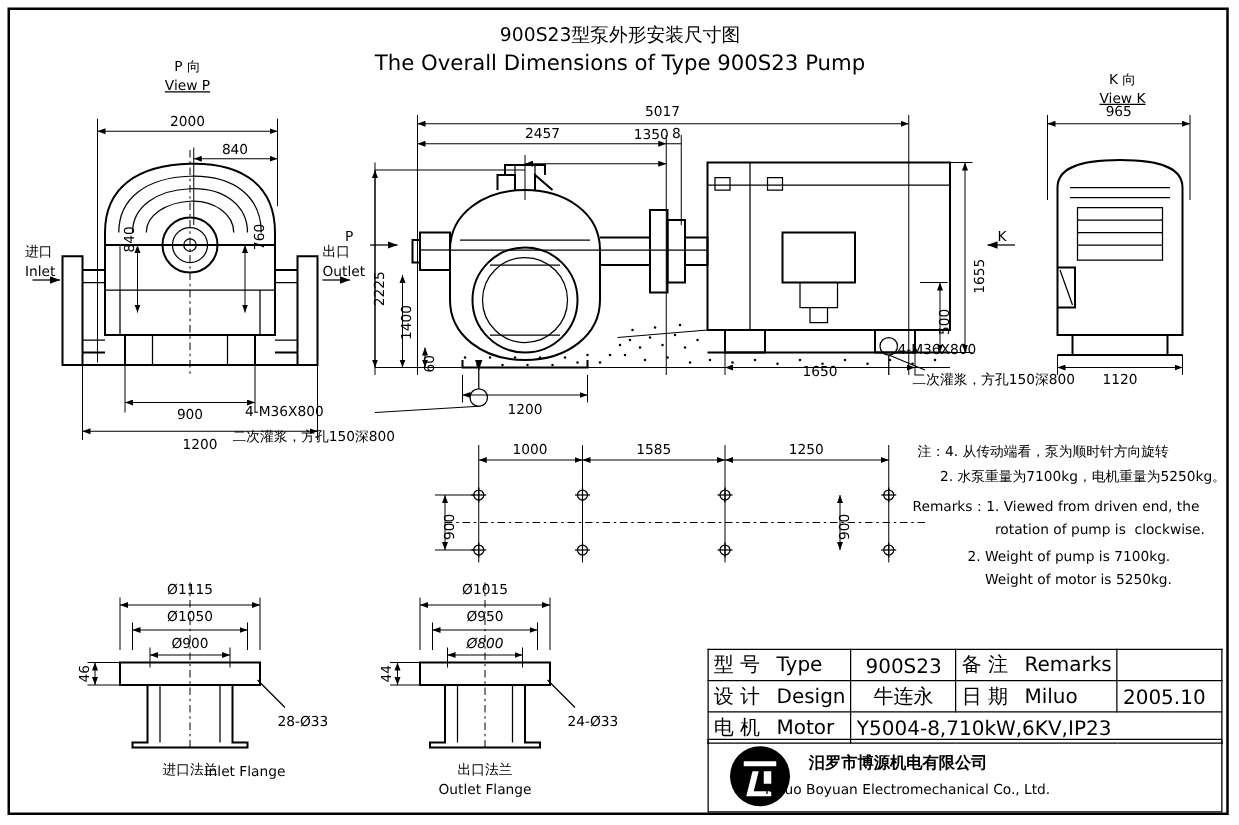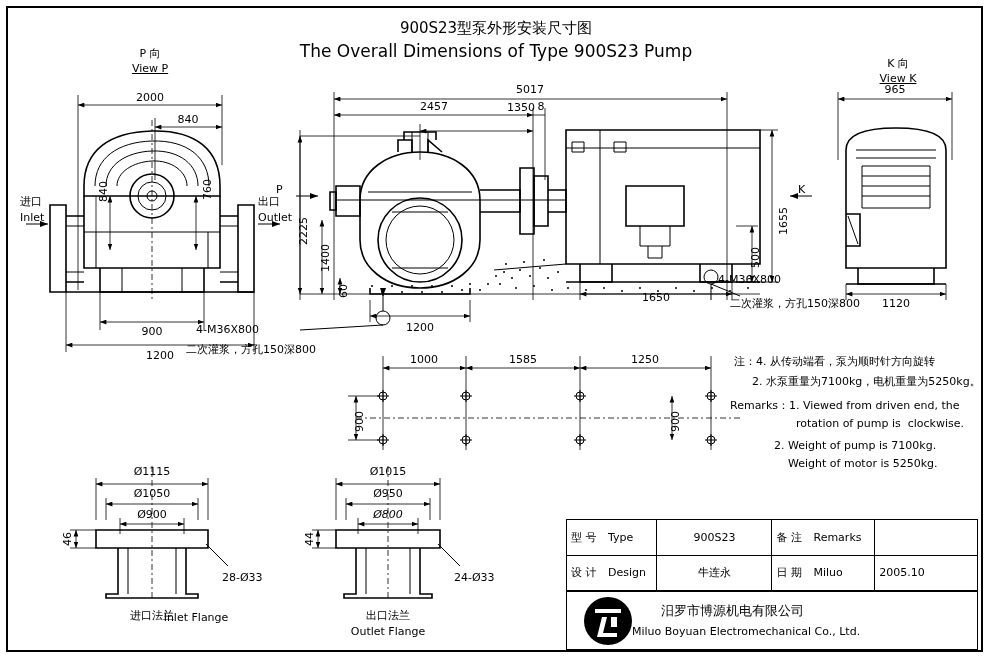--- a/index.html
+++ b/index.html
@@ -25,21 +25,21 @@
   .ctr{text-align:center;transform:translateX(-50%);}
   .und{text-decoration:underline;}
   svg{position:absolute;left:0;top:0;}
   .ln{stroke:#000;stroke-width:1;fill:none;}
   .ln2{stroke:#000;stroke-width:1.6;fill:none;}
   .thin{stroke:#000;stroke-width:0.8;fill:none;}
   .dash{stroke:#000;stroke-width:0.8;fill:none;stroke-dasharray:6 3 2 3;}
   .hatchdot{fill:#000;}
   
   .tblock{position:absolute;left:566px;top:519px;width:412px;height:72px;}
-  .tblock table{border-collapse:collapse;width:100%;height:100%;font-size:11px;}
+  .tblock table{border-collapse:collapse;width:100%;height:100%;font-size:16px;}
   .tblock td{border:1px solid #000;padding:0 4px;height:24px;white-space:nowrap;}
   .logobox{position:absolute;left:566px;top:591px;width:412px;height:59px;border:1px solid #000;box-sizing:border-box;}
   .company-cn{font-size:13px;}
   .company-en{font-size:11px;}
 </style>
 </head>
 <body>
 
 <div id="sheet">
   <div class="frame"></div>
@@ -425,27 +425,34 @@
           <span class="cn">设 计</span>
           <span style="margin-left:8px">Design</span>
         </td>
         <td style="text-align:center" class="cn">牛连永</td>
         <td>
           <span class="cn">日 期</span>
           <span style="margin-left:8px">Miluo</span>
         </td>
         <td>2005.10</td>
       </tr>
+      <tr>
+        <td>
+          <span class="cn">电 机</span>
+          <span style="margin-left:8px">Motor</span>
+        </td>
+        <td colspan="3">Y5004-8,710kW,6KV,IP23</td>
+      </tr>
     </tbody>
       </table>
   </div>
 
   <div class="logobox">
     <svg width="70" height="57" style="left:6px;top:1px;">
       <circle cx="35" cy="28" r="24" fill="#000"></circle>
       <path d="M22,16 L48,16 L48,20 L22,20 Z" fill="#fff"></path>
       <path d="M22,24 L34,24 L30,40 L44,40 L44,44 L24,44 L29,24 Z" fill="#fff"></path>
       <path d="M38,24 L44,24 L44,34 L38,34 Z" fill="#fff"></path>
     </svg>
-    <div class="t company-cn cn" style="left:94px;top:12px;">汨罗市博源机电有限公司</div>
-    <div class="t company-en" style="left:65px;top:34px;">Miluo Boyuan Electromechanical Co., Ltd.</div>
+    <div class="t company-cn cn" style="left:80px;top:12px;font-weight:bold;">汨罗市博源机电有限公司</div>
+    <div class="t company-en" style="left:45px;top:34px;">Miluo Boyuan Electromechanical Co., Ltd.</div>
   </div>
 </div>
 
 </body></html>

